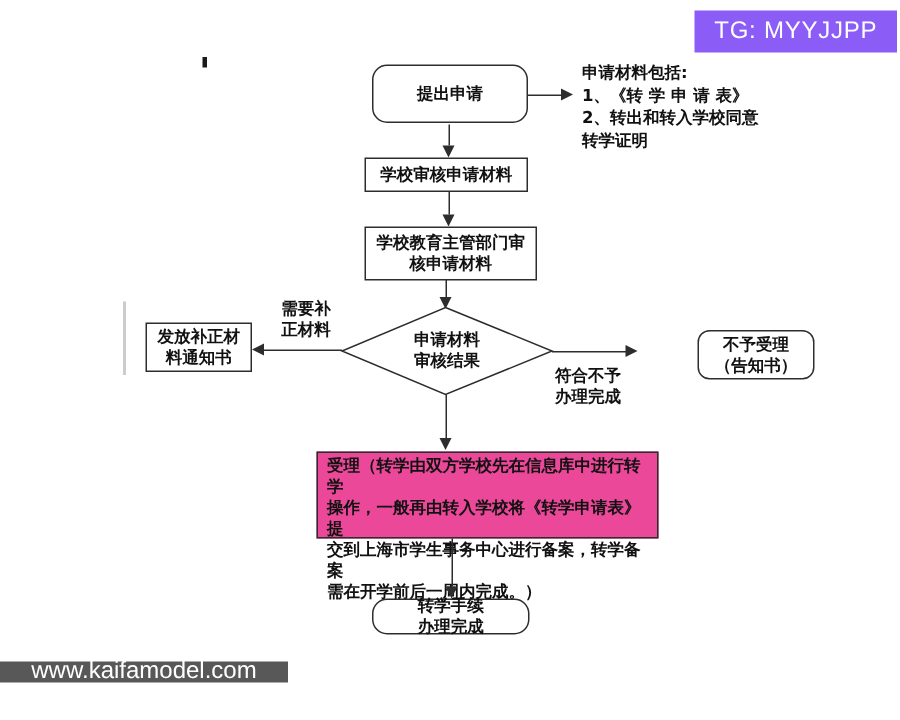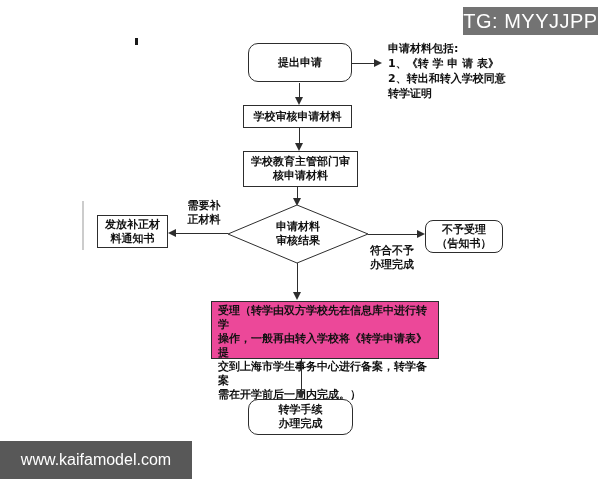--- a/index.html
+++ b/index.html
@@ -9,21 +9,21 @@
   }
   
   .node {
     position:absolute; box-sizing:border-box;
     border:1px solid #2d2d2d; background:#fff;
     color:#111; font-weight:bold; font-size:11px; line-height:14px;
     display:flex; flex-direction:column; align-items:center; justify-content:center;
     text-align:center; letter-spacing:0;
   }
   .rounded  { border-radius:10px; }
-  .rounded-sm { border-radius:8px; }
+  .rounded-sm { border-radius:8px;margin-left:40px; }
   
   .hline, .vline { position:absolute; background:#2d2d2d; }
   .hline { height:1px; }
   .vline { width:1px; }
   
   .arr { position:absolute; width:0; height:0; }
   .arr-down  { border-left:4px solid transparent; border-right:4px solid transparent; border-top:8px solid #2d2d2d; }
   .arr-right { border-top:4px solid transparent; border-bottom:4px solid transparent; border-left:8px solid #2d2d2d; }
   .arr-left  { border-top:4px solid transparent; border-bottom:4px solid transparent; border-right:8px solid #2d2d2d; }
   
@@ -45,26 +45,26 @@
   
   .accept-node {
     position:absolute; left:211px; top:301px; width:228px; height:58px;
     box-sizing:border-box; border:1px solid #2d2d2d; background:#ec4899;
     color:#111; font-weight:bold; font-size:11px; line-height:14px;
     padding:2px 2px 0 6px; text-align:left;
   }
   
   .tg-badge {
     position:absolute; left:463px; top:7px; width:135px; height:28px;
-    background:#737373; color:#fff; font-size:20px;
+    background:#8b5cf6; color:#fff; font-size:16px;
     font-family:"Liberation Sans", sans-serif;
     display:flex; align-items:center; justify-content:center; letter-spacing:0.5px;
   }
   .site-bar {
-    position:absolute; left:0; top:441px; width:192px; height:38px;
+    position:absolute; left:0; top:441px; width:192px; height:14px;
     background:#585858; color:#fff; font-size:16px;
     font-family:"Liberation Sans", sans-serif;
     display:flex; align-items:center; justify-content:center;
   }
   
   .dot-artifact { position:absolute; left:135px; top:38px; width:3px; height:7px; background:#1a1a1a; }
   .faint-line-artifact { position:absolute; left:82px; top:201px; width:2px; height:49px; background:#cccccc; }
 </style>
 </head>
 <body>
@@ -153,18 +153,18 @@
   <div class="accept-node">
     <div>受理（转学由双方学校先在信息库中进行转学</div>
     <div>操作，一般再由转入学校将《转学申请表》提</div>
     <div>交到上海市学生事务中心进行备案，转学备案</div>
     <div>需在开学前后一周内完成。）</div>
   </div>
 
   <div class="vline" style="left:301px; top:359px; height:32px;"></div>
   <div class="arr arr-down" style="left:297px; top:391px;"></div>
 
-  <div class="node rounded" style="left:248px; top:399px; width:105px; height:36px;">
+  <div class="node rounded" style="left:248px; top:399px; width:105px; height:24px;">
     <span>转学手续</span>
     <span>办理完成</span>
   </div>
 
 </div>
 
 </body></html>

